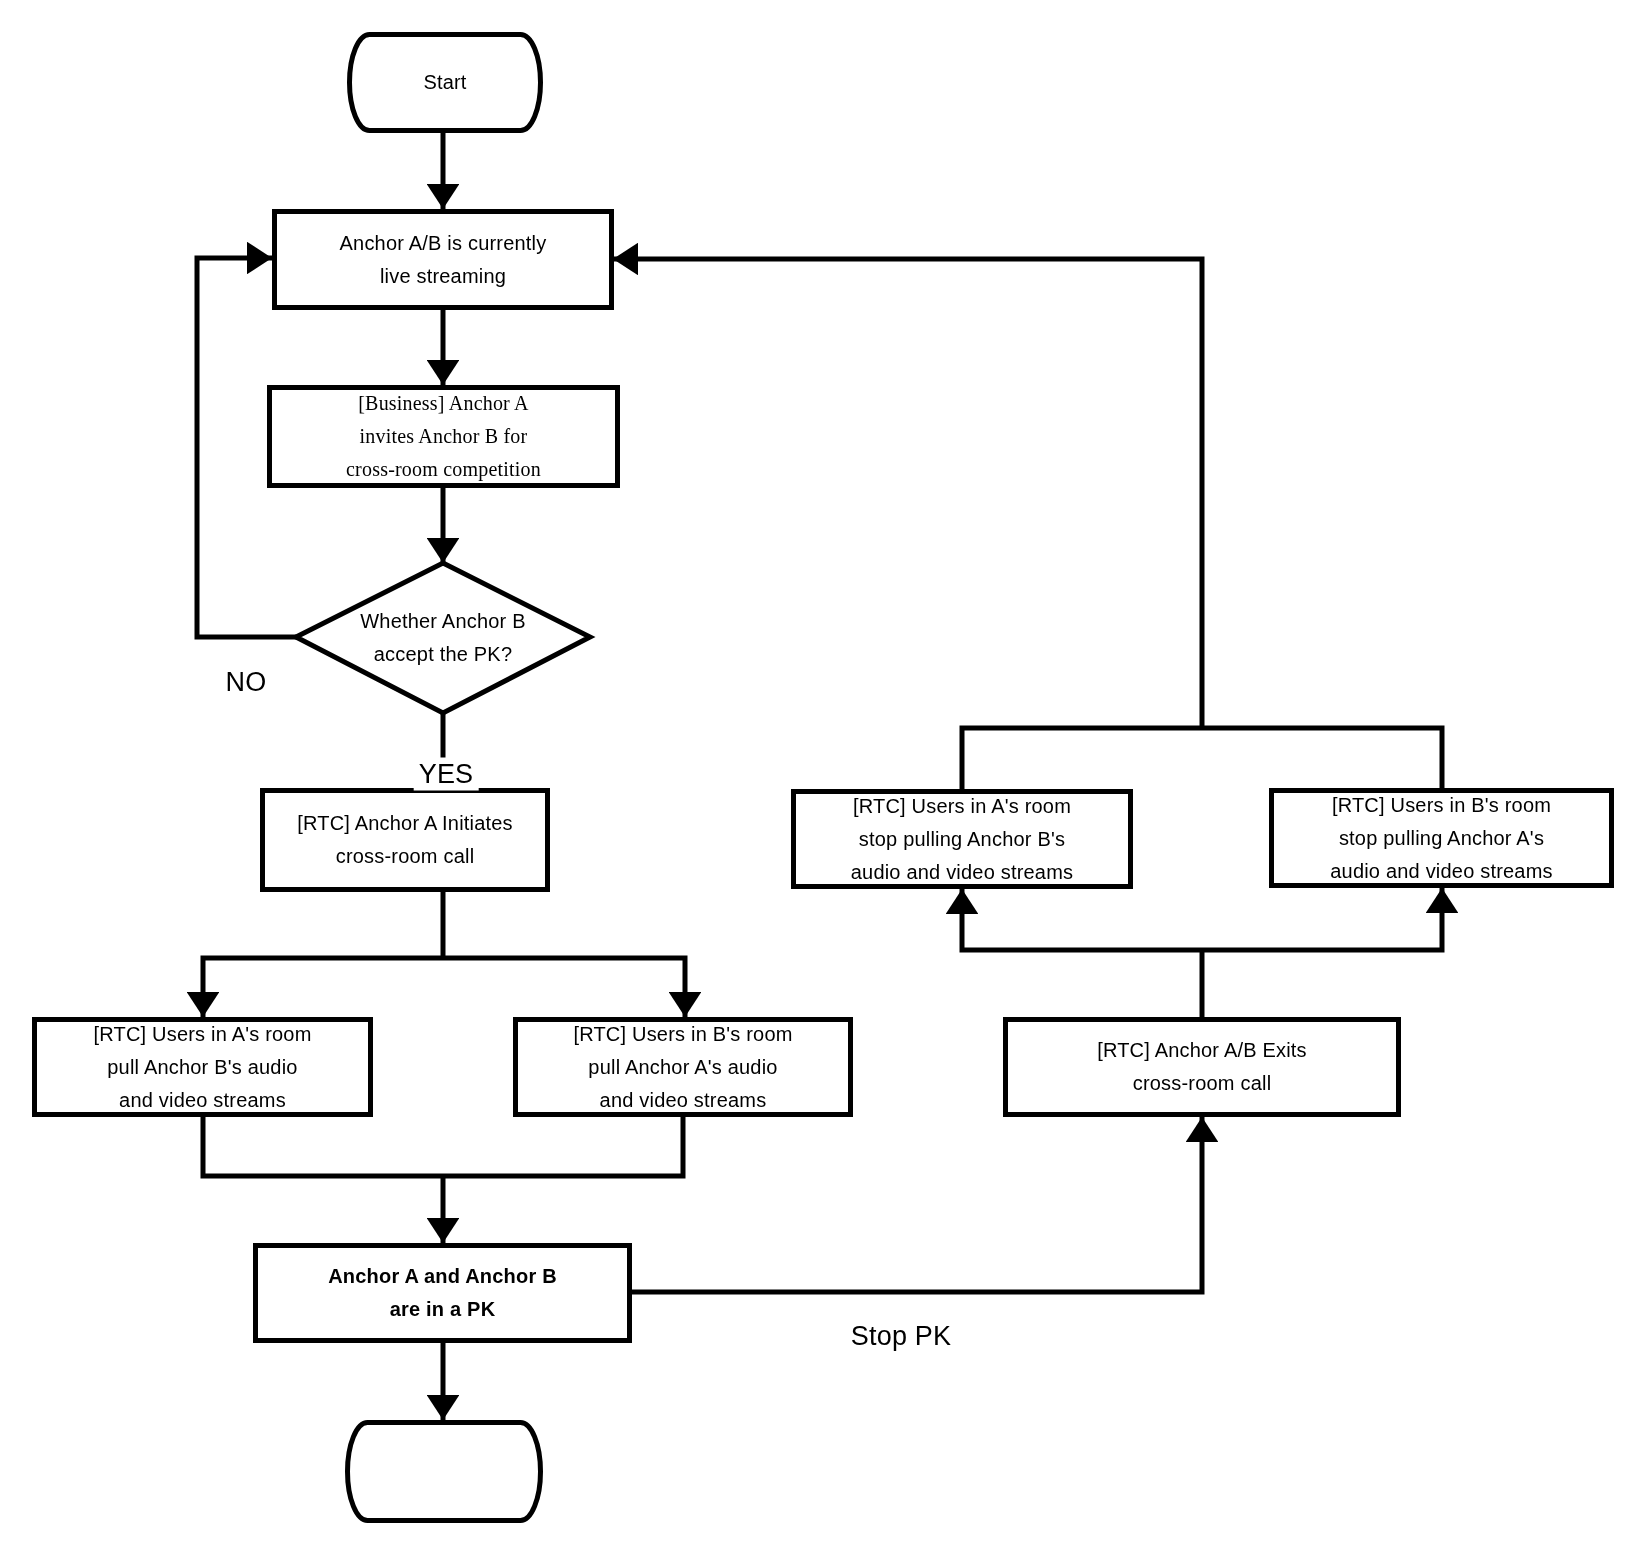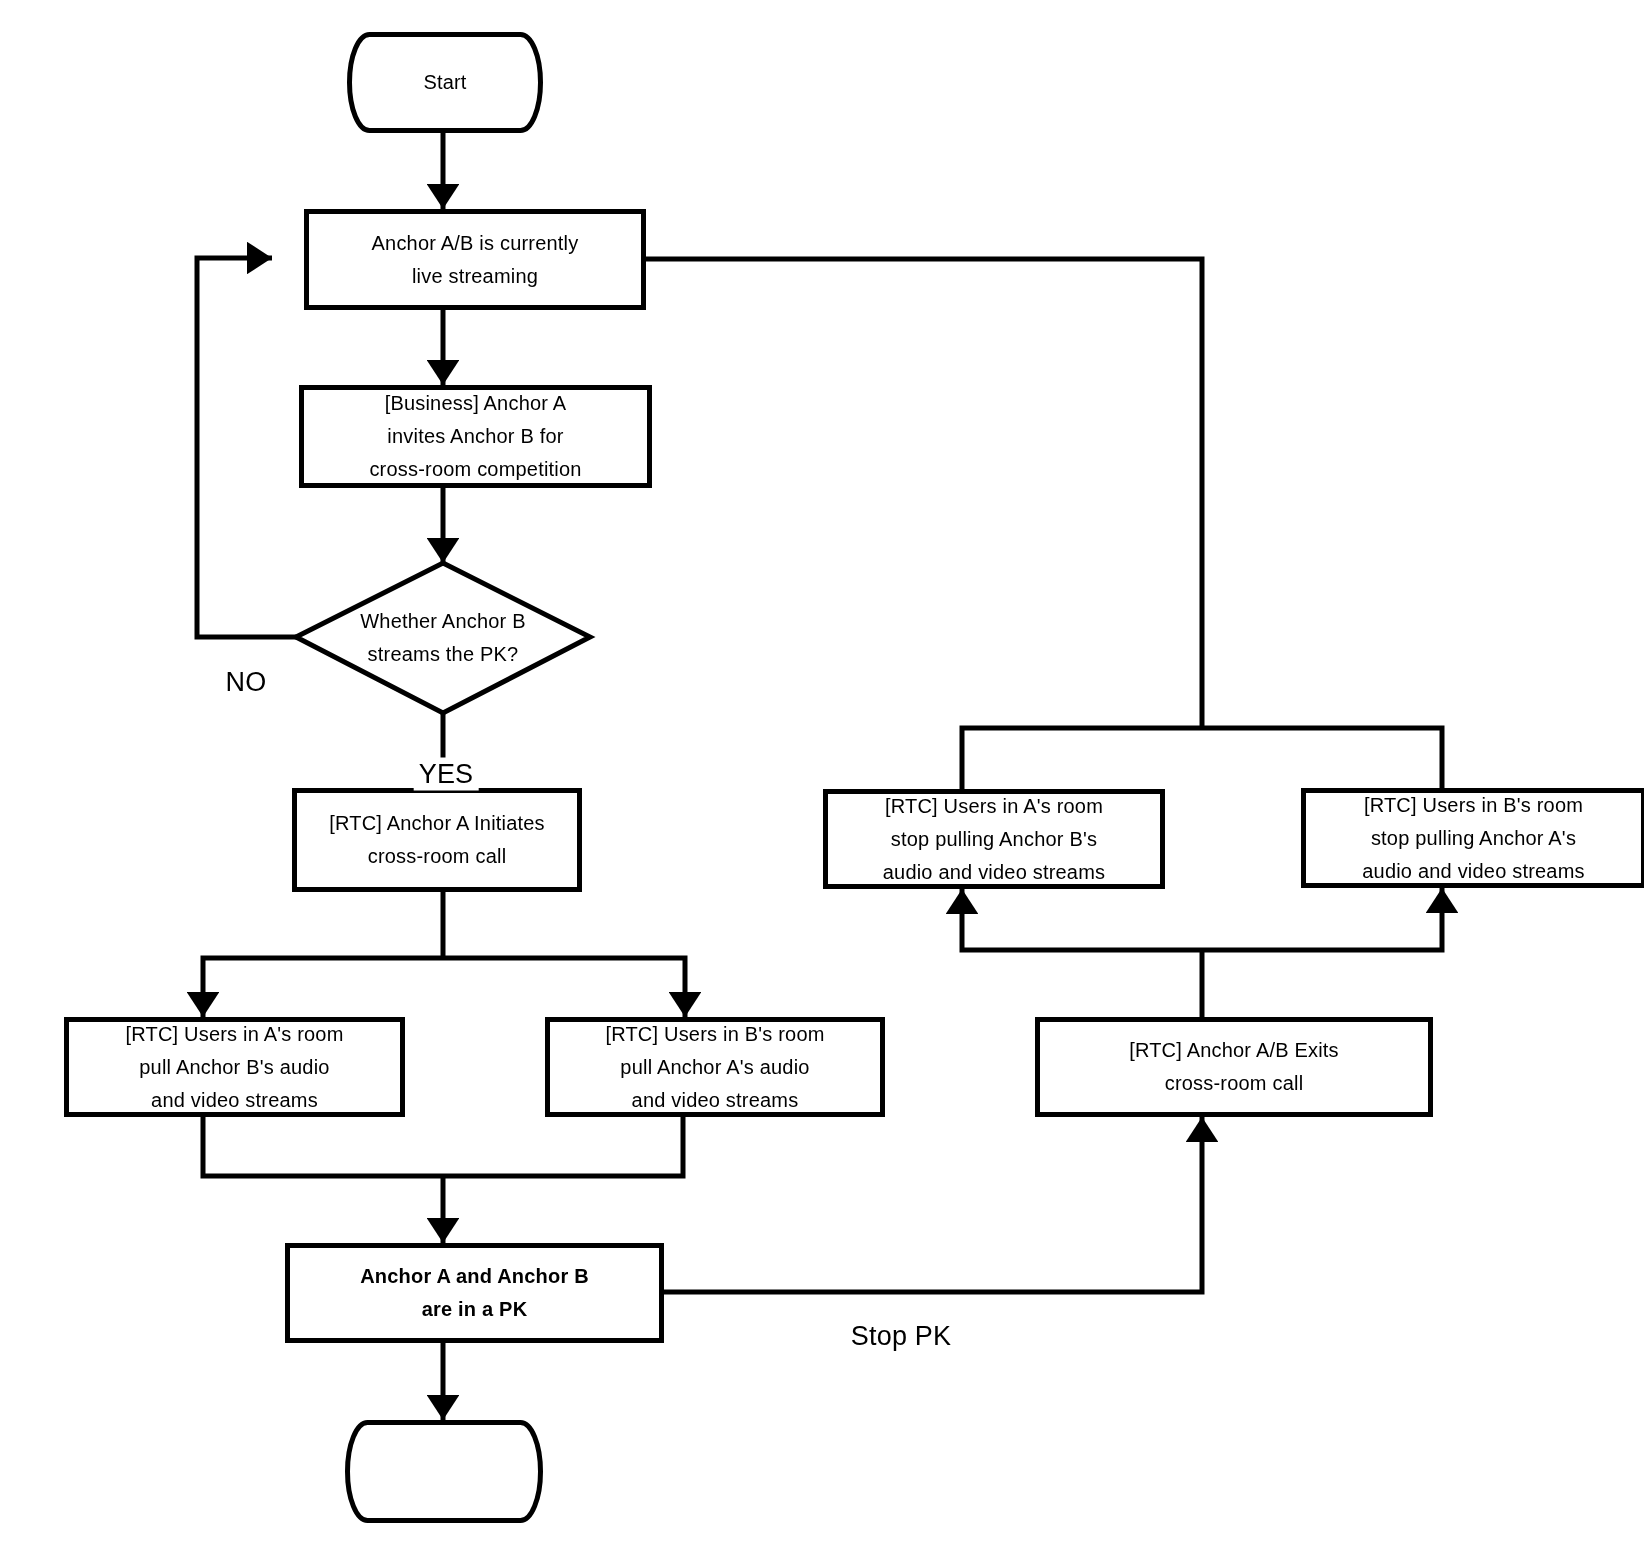--- a/index.html
+++ b/index.html
@@ -29,21 +29,20 @@
     justify-content: center;
     text-align: center;
     white-space: pre-line;
     font-size: 20px;
     line-height: 33px;
     letter-spacing: 0.2px;
   }
   .rect-node {
     background: #ffffff;
     border: 5px solid #000000;
-    margin-left: 32px;
   }
   .shape-label {
     background: transparent;
   }
   .edge-label {
     position: absolute;
     transform: translate(-50%, -50%);
     background: #ffffff;
     padding: 1px 5px;
     font-size: 27px;
@@ -86,21 +85,21 @@
     <g stroke="#000000" stroke-width="5" fill="#ffffff">
       <rect x="349.5" y="34.5" width="191" height="96" rx="20" ry="48"></rect>
       <rect x="347.5" y="1422.5" width="193" height="98" rx="20" ry="49"></rect>
       <polygon points="443,563 590,637 443,713 296,637"></polygon>
     </g>
   </svg>
 
   <div class="node rect-node" style="left:272px; top:209px; width:342px; height:101px;">Anchor A/B is currently
 live streaming</div>
 
-  <div class="node rect-node" style="left:267px; top:385px; width:353px; height:103px;">[Business] Anchor A
+  <div class="node rect-node" style="left:267px; top:385px; width:353px; height:103px;font-family:Liberation Serif, serif;">[Business] Anchor A
 invites Anchor B for
 cross-room competition</div>
 
   <div class="node rect-node" style="left:260px; top:788px; width:290px; height:104px;">[RTC] Anchor A Initiates
 cross-room call</div>
 
   <div class="node rect-node" style="left:32px; top:1017px; width:341px; height:100px;">[RTC] Users in A's room
 pull Anchor B's audio
 and video streams</div>
 
@@ -119,21 +118,21 @@
 audio and video streams</div>
 
   <div class="node rect-node" style="left:1269px; top:788px; width:345px; height:100px;">[RTC] Users in B's room
 stop pulling Anchor A's
 audio and video streams</div>
 
   <div class="node shape-label" style="left:347px; top:32px; width:196px; height:101px;">Start</div>
 
 
   <div class="node shape-label" style="left:296px; top:563px; width:294px; height:150px;">Whether Anchor B
-streams the PK?</div>
+accept the PK?</div>
 
   <div class="edge-label" style="left:246px; top:638px;">NO</div>
 
   <div class="edge-label" style="left:446px; top:730px;">YES</div>
 
   <div class="edge-label" style="left:901px; top:1292px;">Stop PK</div>
 
 </div>
 
 </body></html>

